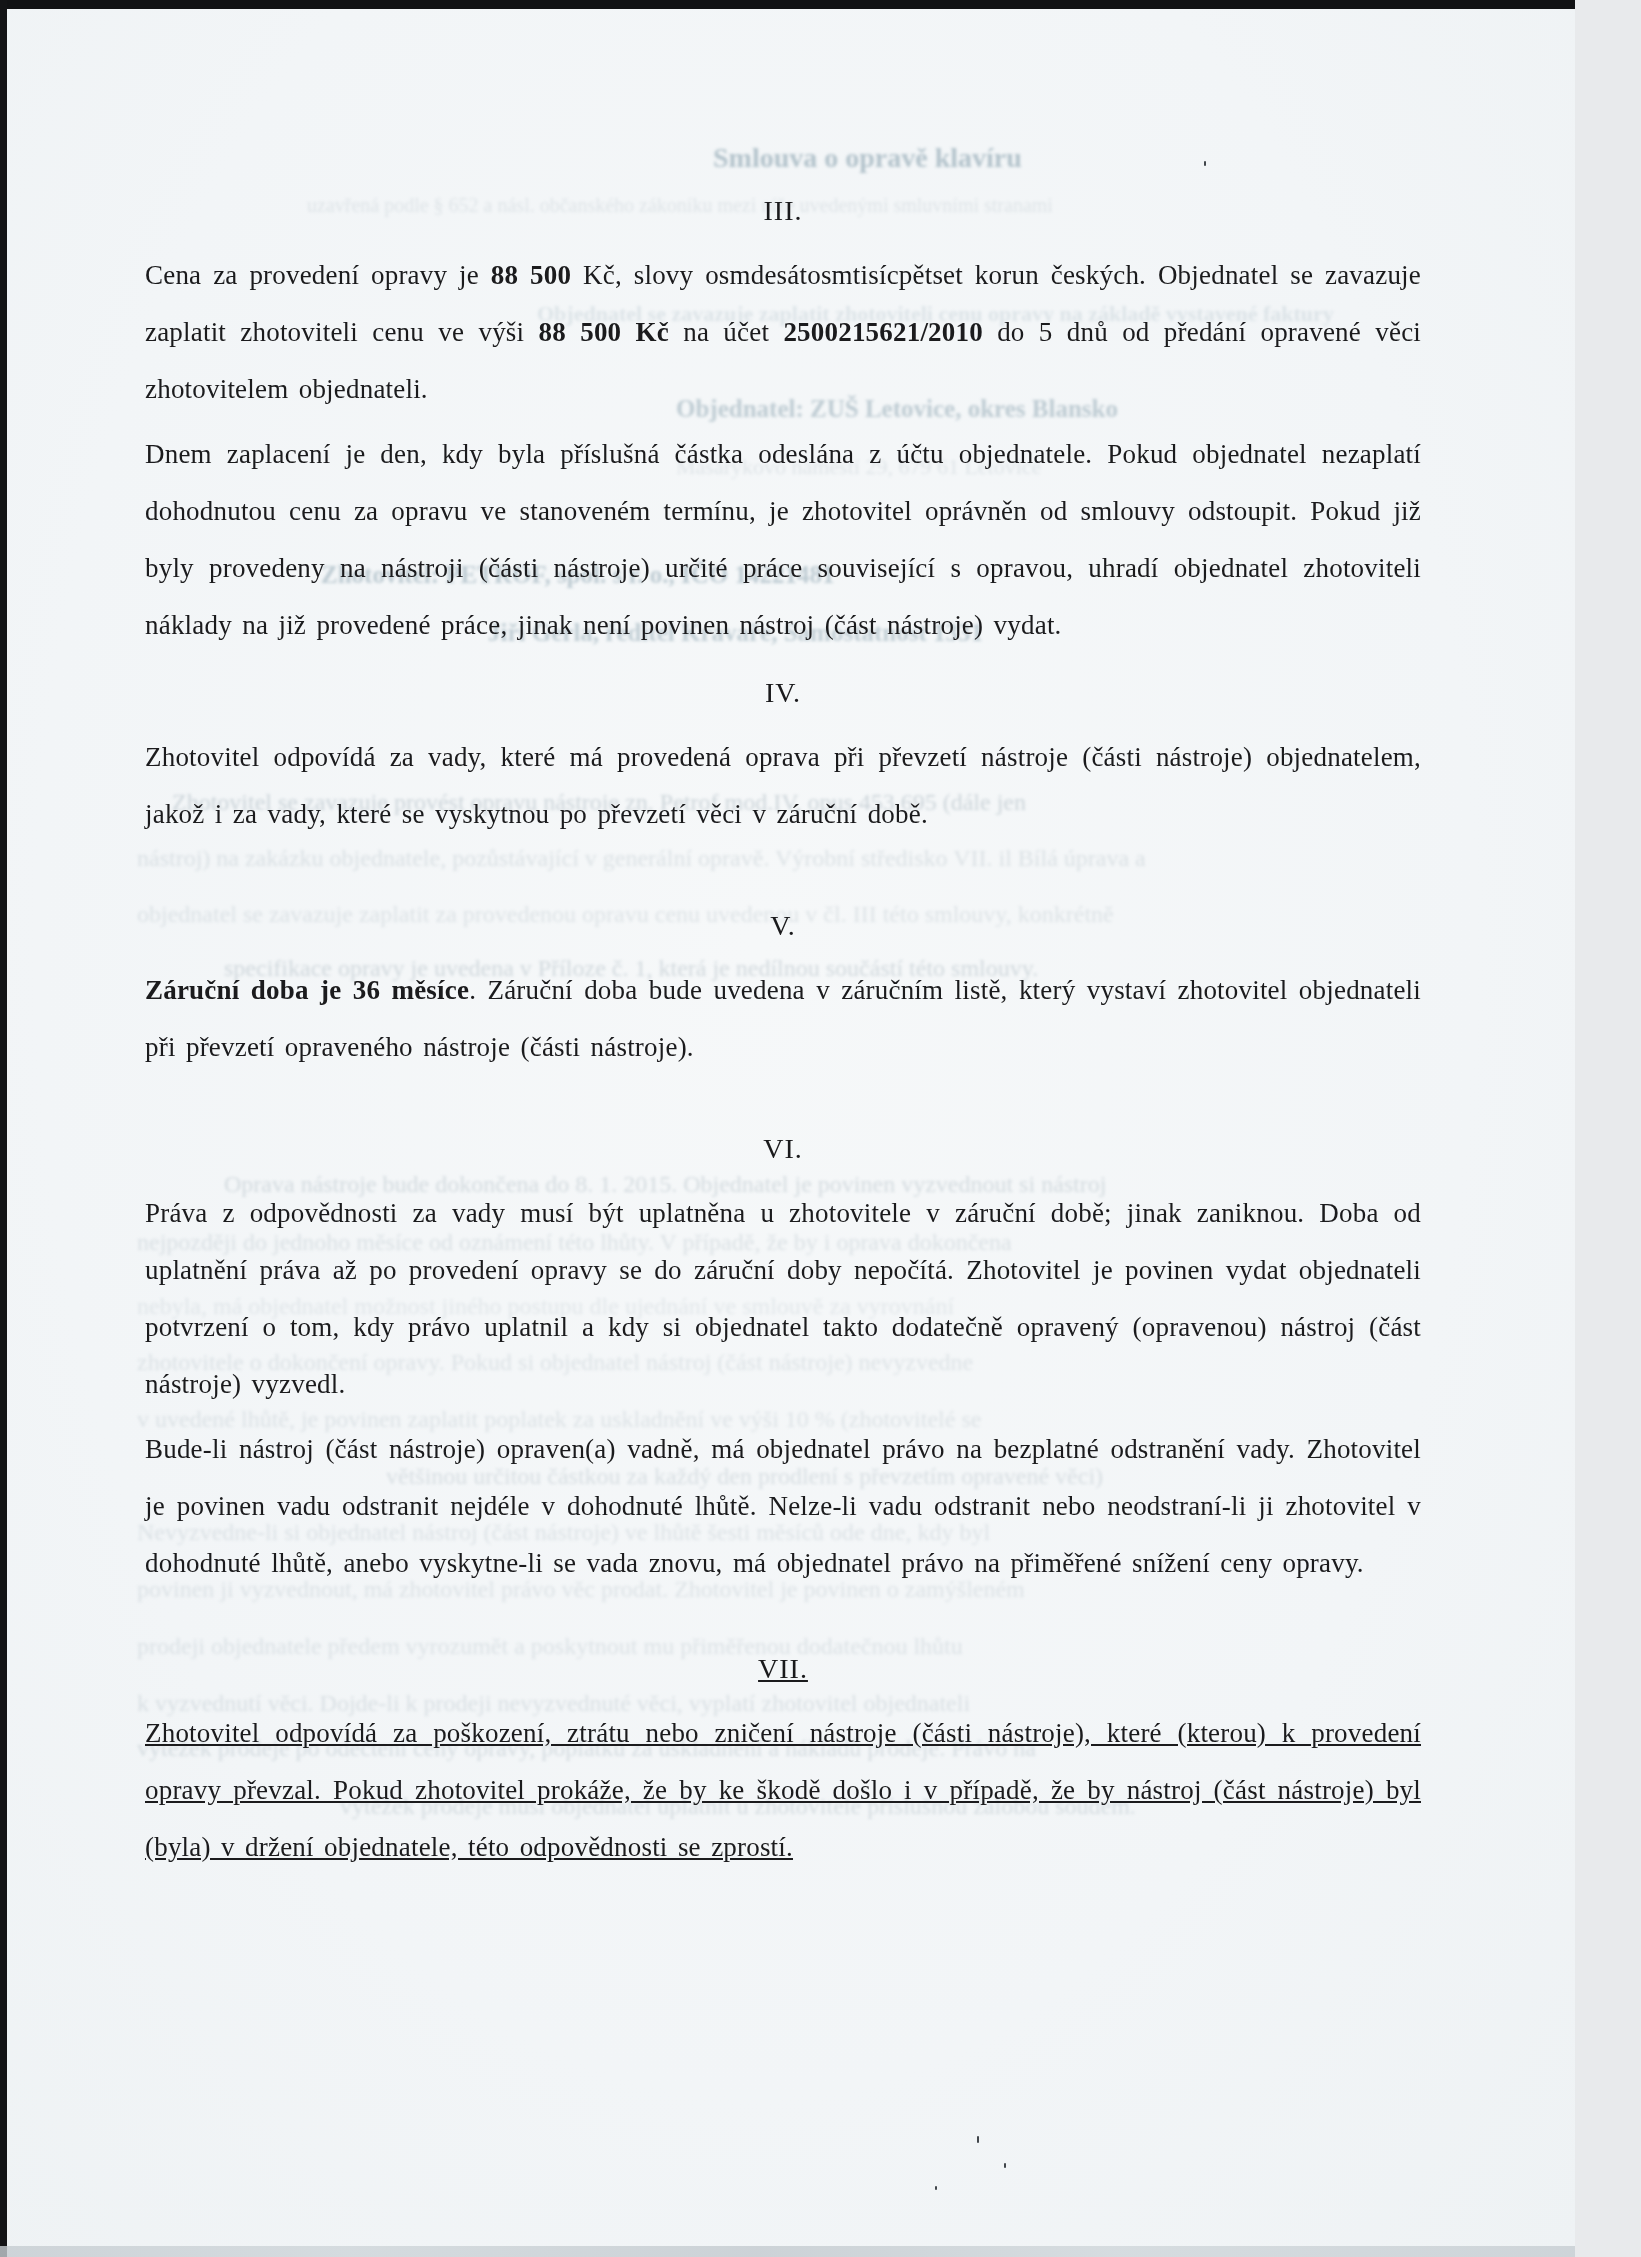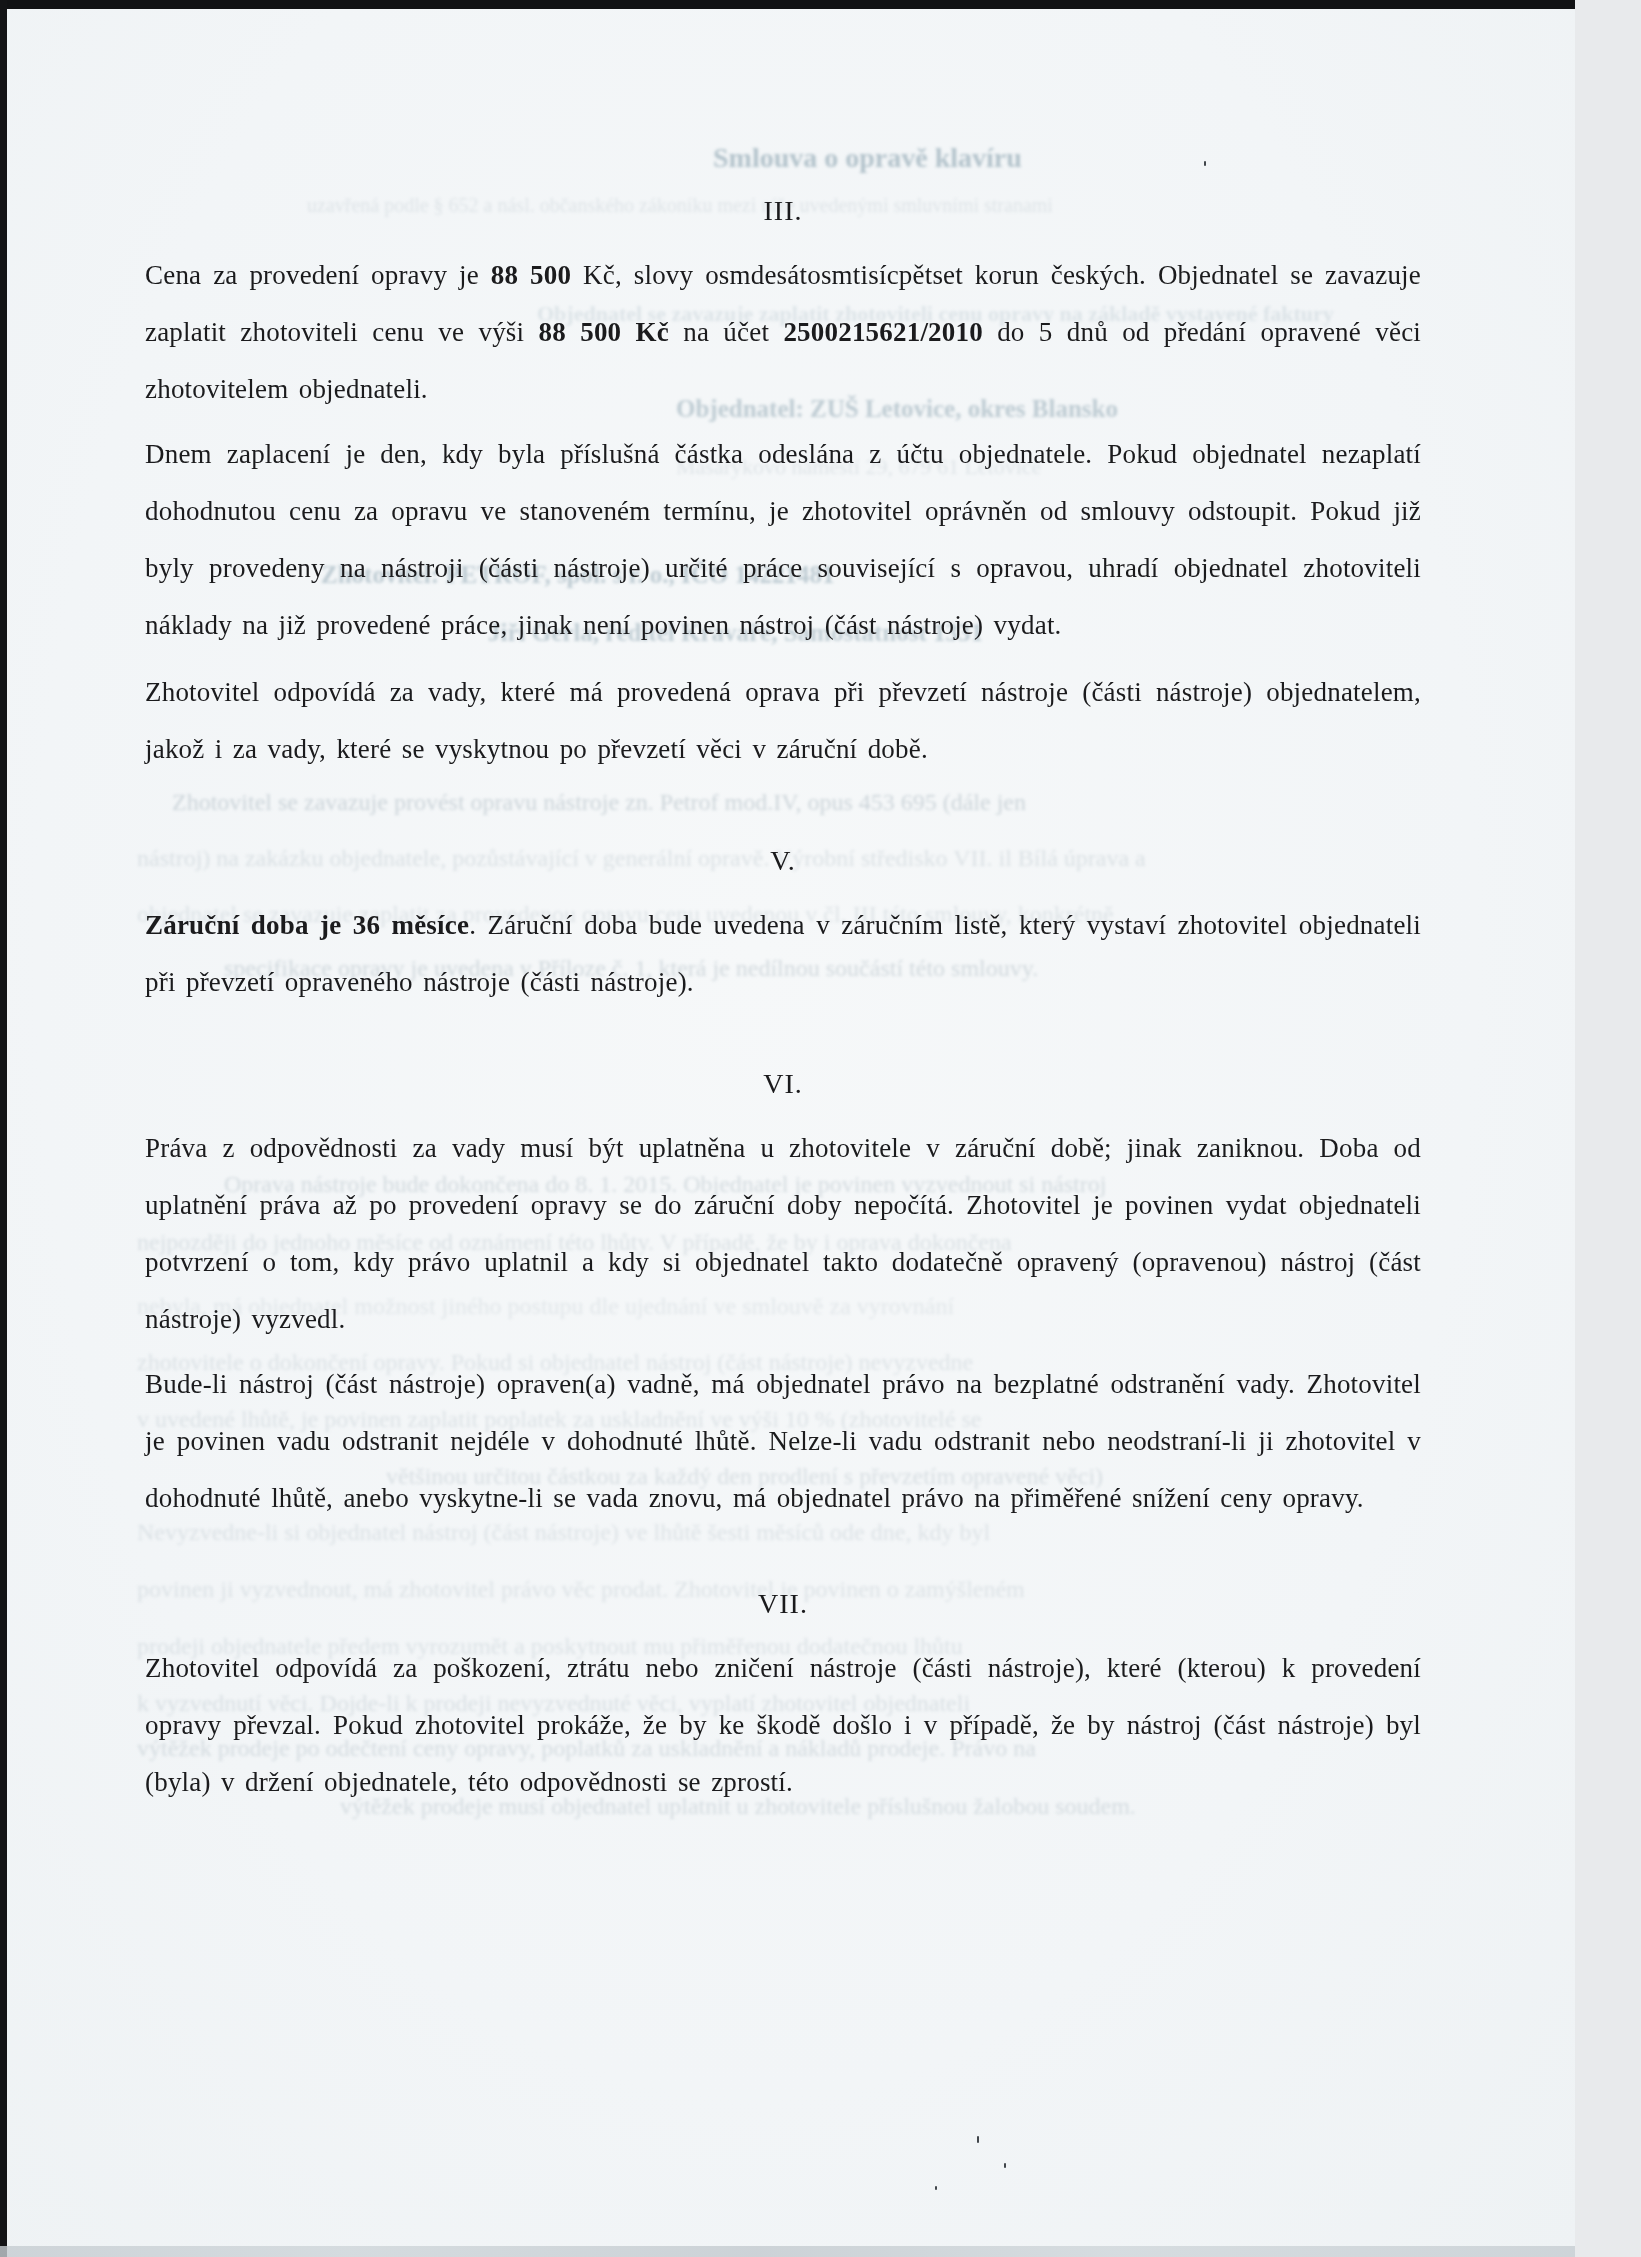--- a/index.html
+++ b/index.html
@@ -21,21 +21,21 @@
   .edge-bottom{
     position:absolute;bottom:0;left:0;width:100%;height:10.6px;opacity:.8;
     background:linear-gradient(90deg,#c5ccd1 0%,#ced5d9 22%,#c3cacf 48%,#cfd6da 71%,#c6cdd2 100%);
   }
   
   .content{position:absolute;left:137px;top:182px;width:1292px;color:#1b1b1d;}
   .sec{margin:0;}
   .sec.s4{margin-top:9.7px;}
   .sec.s5{margin-top:54px;}
   .sec.s6{margin-top:44px;font-family:Liberation Serif, serif;}
-  .sec.s7{margin-top:48px;}
+  .sec.s7{margin-top:48px;text-decoration:underline;}
   .sec-heading{
     text-align:center;font-size:28px;line-height:57px;
     letter-spacing:1px;color:#1a1a1c;
   }
   .para{
     margin:8px;font-size:27px;line-height:57px;
     text-align:justify;text-align-last:left;
     word-spacing:3.4px;letter-spacing:0.2px;color:#1b1b1d;
   }
   .para .b{font-weight:bold;}
@@ -80,20 +80,21 @@
       <div class="ghost" style="left: 340px; top: 1792px; font-size: 24px; opacity: 0.26;">výtěžek prodeje musí objednatel uplatnit u zhotovitele příslušnou žalobou soudem.</div>
     </div>
 
   <div class="content" id="sections-host">
       <section class="sec s3">
         <div class="sec-heading">III.</div>
         <p class="para"><span>Cena za provedení opravy je </span><span class="b">88 500</span><span> Kč, slovy osmdesátosmtisícpětset korun českých. Objednatel se zavazuje zaplatit zhotoviteli cenu ve výši </span><span class="b">88 500 Kč</span><span> na účet </span><span class="b">2500215621/2010</span><span> do 5 dnů od předání opravené věci zhotovitelem objednateli.</span></p>
         <p class="para"><span>Dnem zaplacení je den, kdy byla příslušná částka odeslána z účtu objednatele. Pokud objednatel nezaplatí dohodnutou cenu za opravu ve stanoveném termínu, je zhotovitel oprávněn od smlouvy odstoupit. Pokud již byly provedeny na nástroji (části nástroje) určité práce související s opravou, uhradí objednatel zhotoviteli náklady na již provedené práce, jinak není povinen nástroj (část nástroje) vydat.</span></p>
       </section>
       <section class="sec s4">
+        <div class="sec-heading">IV.</div>
         <p class="para"><span>Zhotovitel odpovídá za vady, které má provedená oprava  při převzetí nástroje (části nástroje) objednatelem, jakož i za vady, které se vyskytnou po převzetí věci v záruční době.</span></p>
       </section>
       <section class="sec s5">
         <div class="sec-heading">V.</div>
         <p class="para"><span class="b">Záruční doba je 36 měsíce</span><span>. Záruční doba bude uvedena v záručním listě, který vystaví zhotovitel objednateli při převzetí opraveného nástroje (části nástroje).</span></p>
       </section>
       <section class="sec s6">
         <div class="sec-heading">VI.</div>
         <p class="para"><span>Práva z odpovědnosti za vady musí být uplatněna u zhotovitele v záruční době; jinak zaniknou. Doba od uplatnění práva až po provedení opravy se do záruční doby nepočítá. Zhotovitel je povinen vydat objednateli potvrzení o tom, kdy právo uplatnil a kdy si objednatel takto dodatečně opravený (opravenou) nástroj (část nástroje) vyzvedl.</span></p>
         <p class="para"><span>Bude-li nástroj (část nástroje) opraven(a) vadně, má objednatel právo na bezplatné odstranění vady. Zhotovitel je povinen vadu odstranit nejdéle v dohodnuté lhůtě. Nelze-li vadu odstranit nebo neodstraní-li ji zhotovitel v dohodnuté lhůtě, anebo vyskytne-li se vada znovu, má objednatel právo na přiměřené snížení ceny opravy.</span></p>

